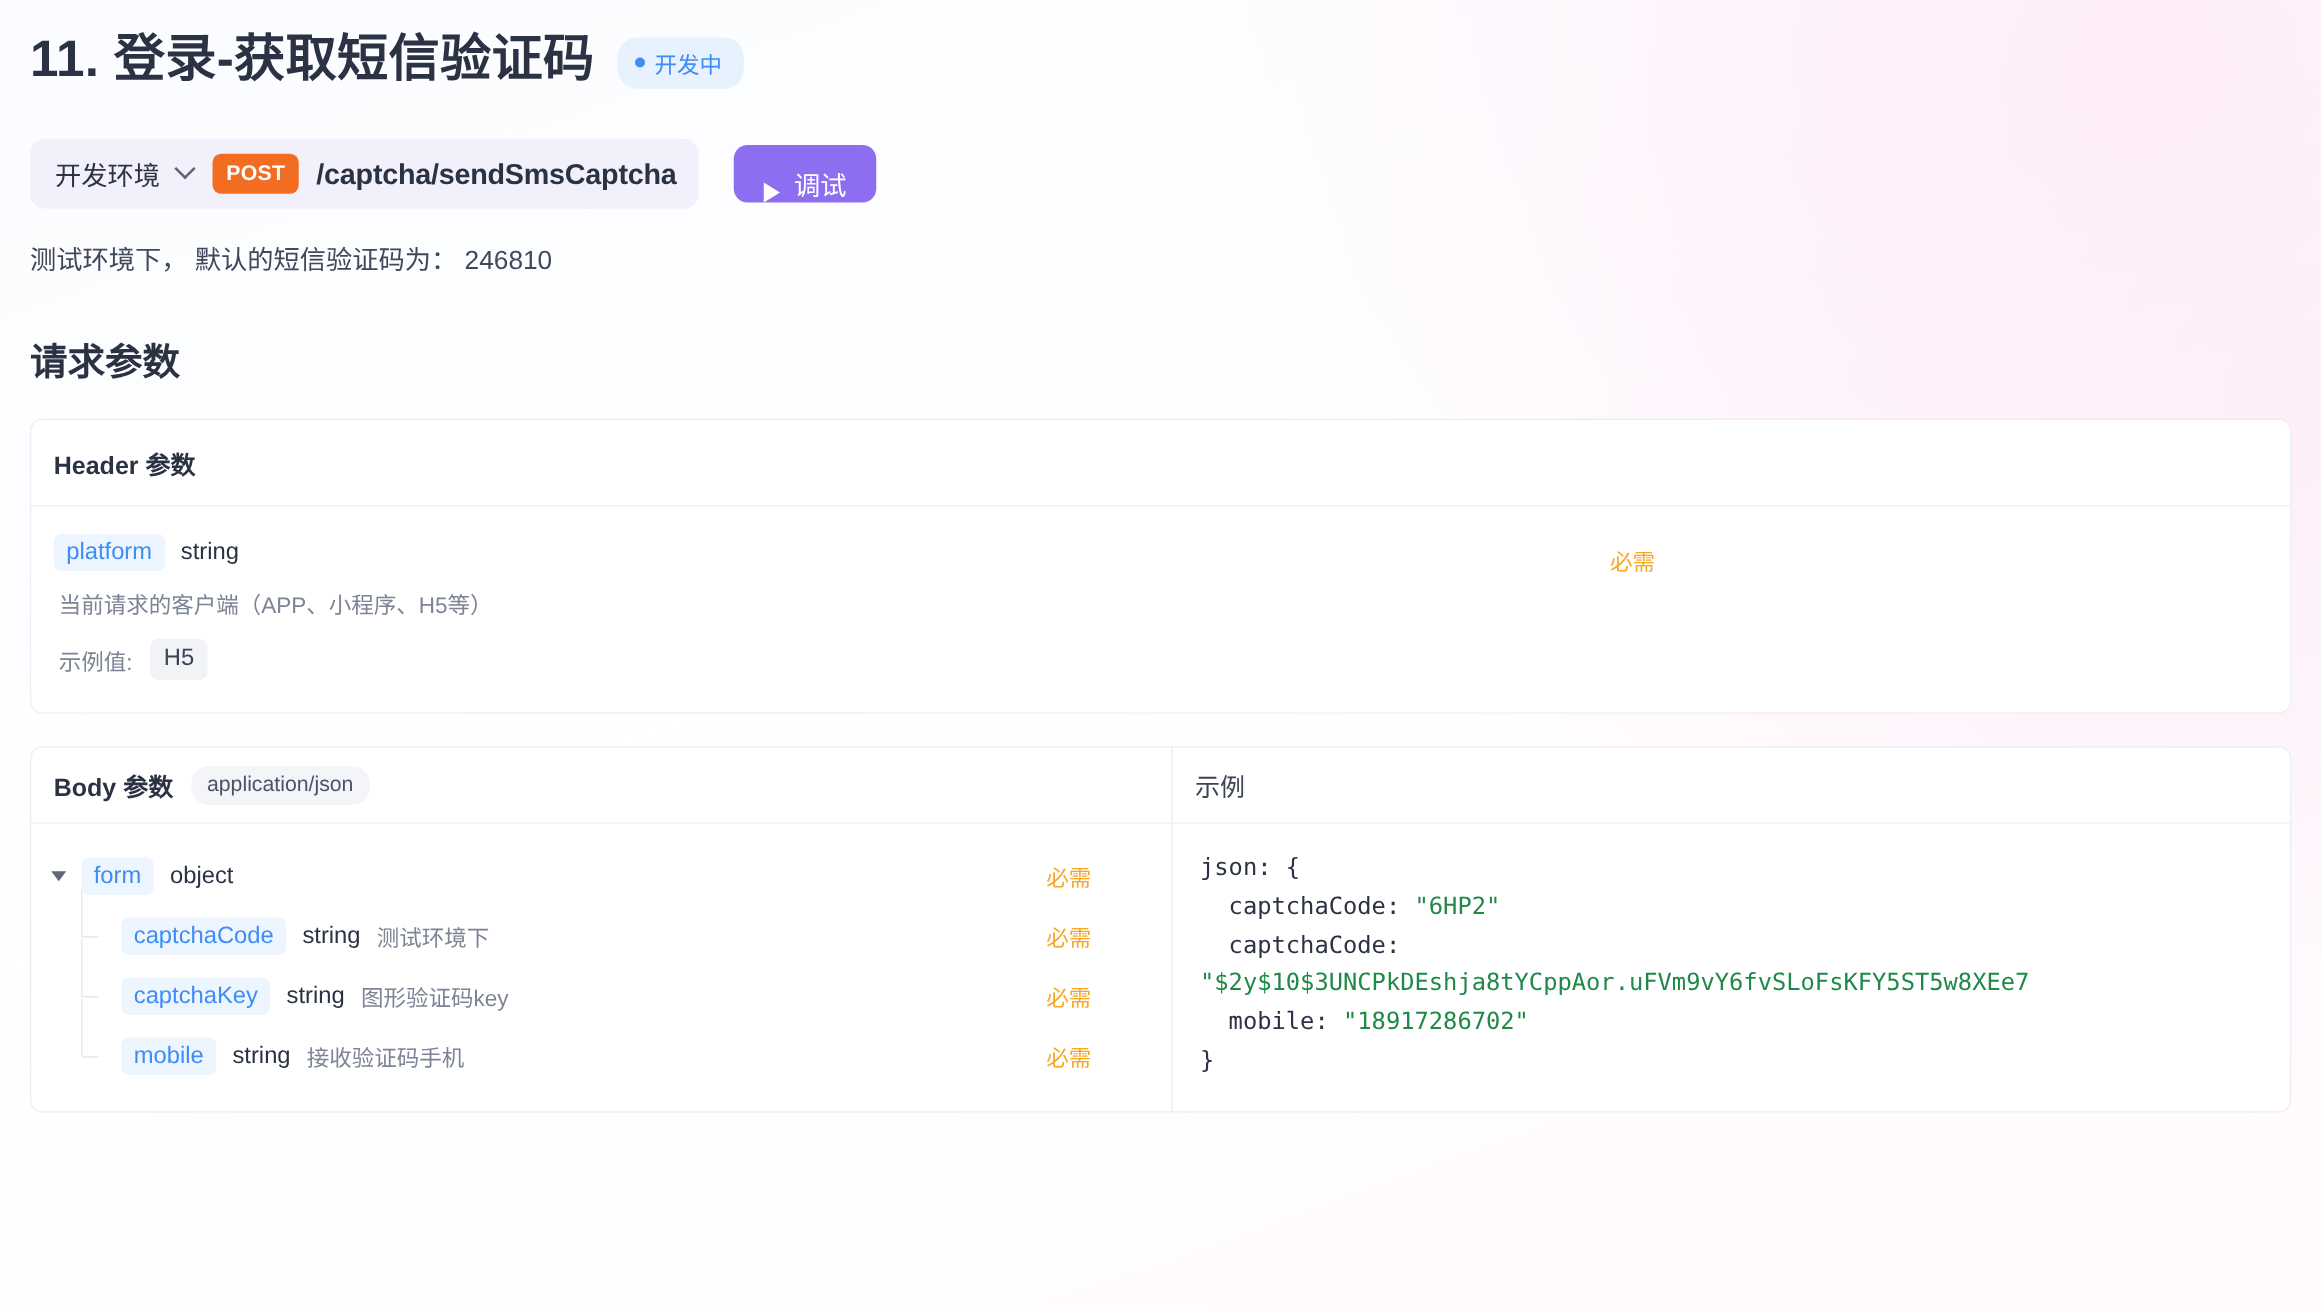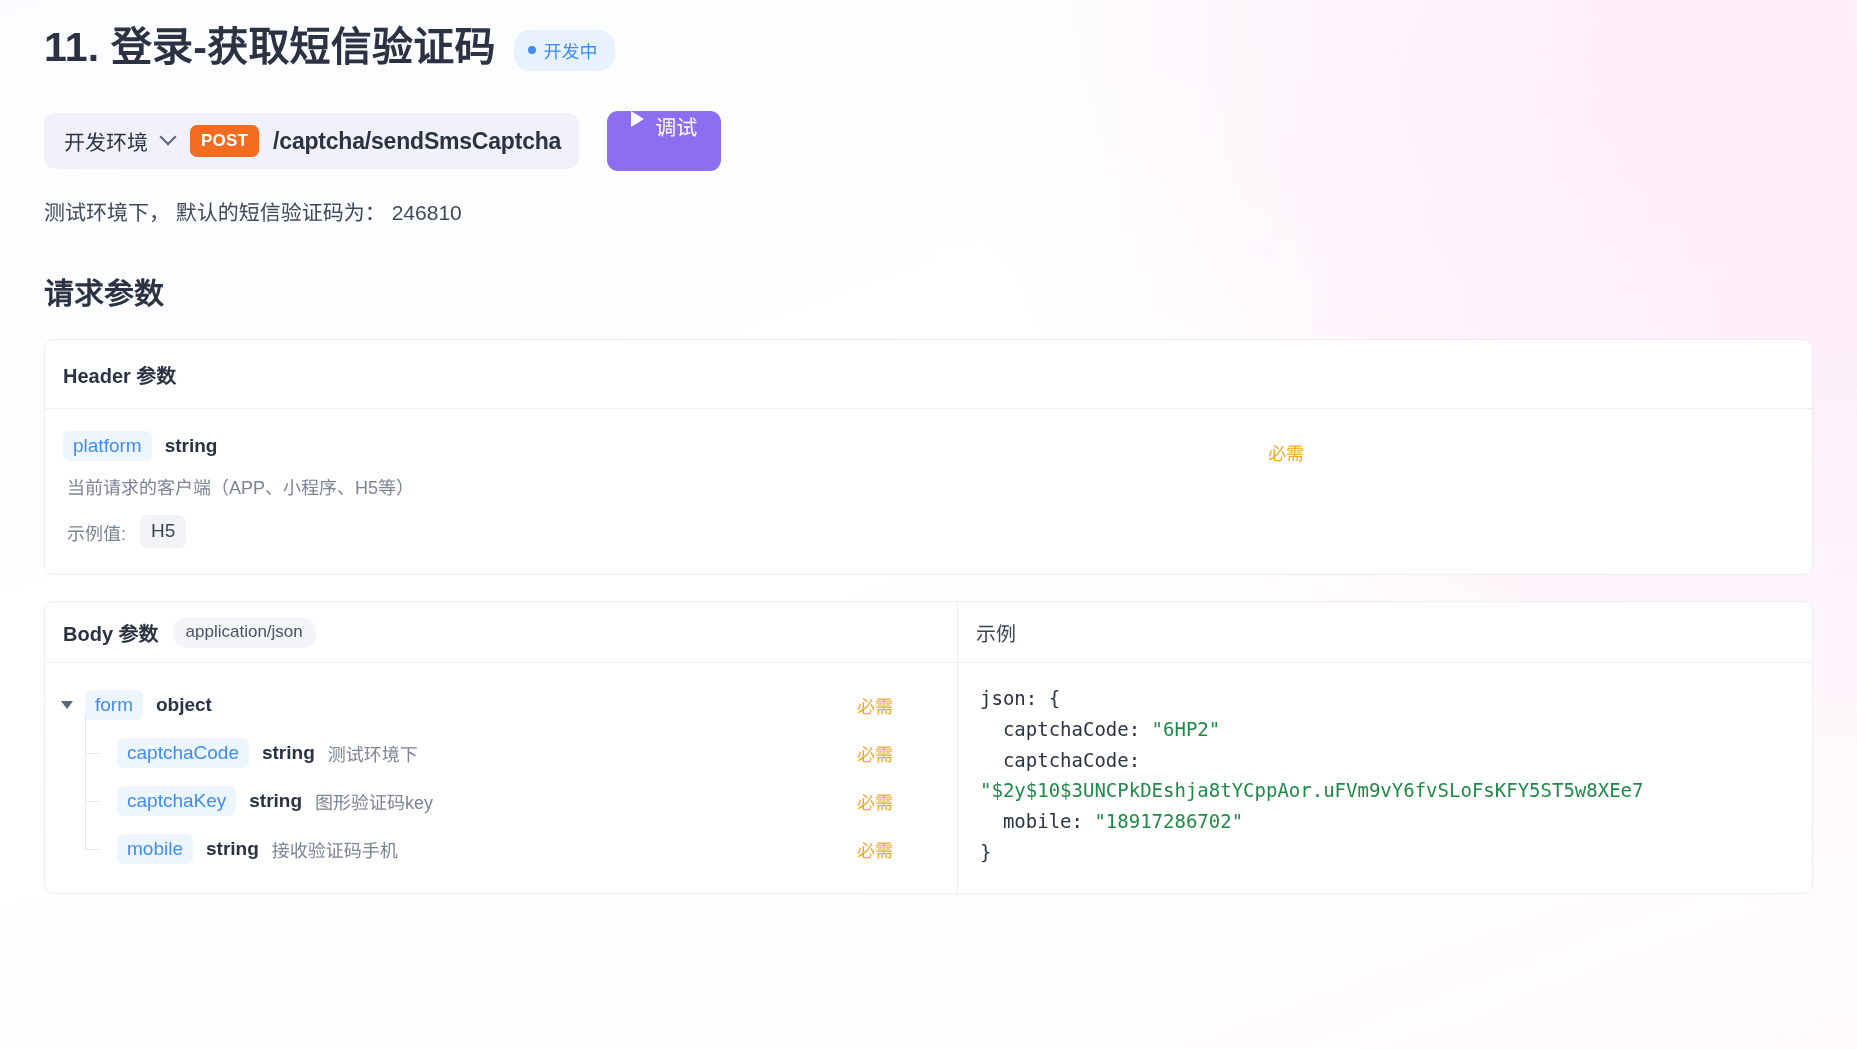--- a/index.html
+++ b/index.html
@@ -11,21 +11,21 @@
     font-family: "Liberation Sans", "DejaVu Sans", sans-serif;
     color: #2c3445;
     background: #ffffff;
     background-image:
       radial-gradient(circle at 92% 4%, rgba(255, 235, 248, 0.85) 0%, rgba(255,255,255,0) 38%),
       radial-gradient(circle at 99% 30%, rgba(252, 238, 250, 0.7) 0%, rgba(255,255,255,0) 30%),
       linear-gradient(160deg, #fbfcff 0%, #ffffff 45%, #fffafd 100%);
     overflow: hidden;
   }
 
-  .page { padding: 0 44px; }
+  .page { padding: 0 24px; }
 
   
   .title-row {
     display: flex;
     align-items: center;
     gap: 18px;
     padding-top: 22px;
   }
   .page-title {
     font-size: 41px;
@@ -104,27 +104,27 @@
   }
   .url-path {
     font-size: 23px;
     font-weight: 700;
     color: #2b3243;
     letter-spacing: -0.2px;
     white-space: nowrap;
   }
   .debug-btn {
     display: inline-flex;
-    align-items: flex-start;
+    align-items: flex-end;
     gap: 11px;
     background: #8d6ef0;
     color: #fff;
     border: none;
     border-radius: 11px;
-    height: 60px;
+    height: 46px;
     padding: 0 24px;
     font-size: 21px;
     font-family: Liberation Sans, sans-serif;
     cursor: pointer;
   }
   .play-icon {
     width: 0; height: 0;
     border-left: 13px solid #fff;
     border-top: 8px solid transparent;
     border-bottom: 8px solid transparent;
@@ -190,21 +190,21 @@
   .pname {
     background: #edf5ff;
     color: #3f8cf6;
     border-radius: 6px;
     padding: 5px 10px 6px;
     font-size: 19px;
     line-height: 1;
   }
   .ptype {
     font-size: 19px;
-    font-weight: 700;
+    font-weight: 400;
     color: #2b3243;
   }
   .pdesc {
     font-size: 18px;
     color: #7d8496;
   }
   .pdesc-block {
     font-size: 18px;
     color: #7d8496;
     margin: 12px 0 0 4px;

